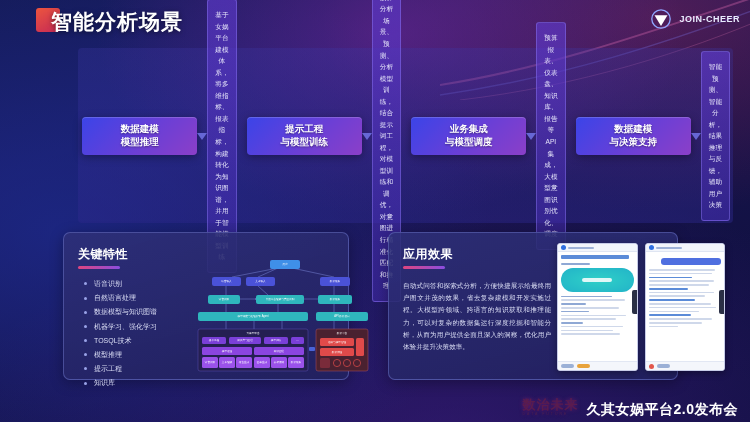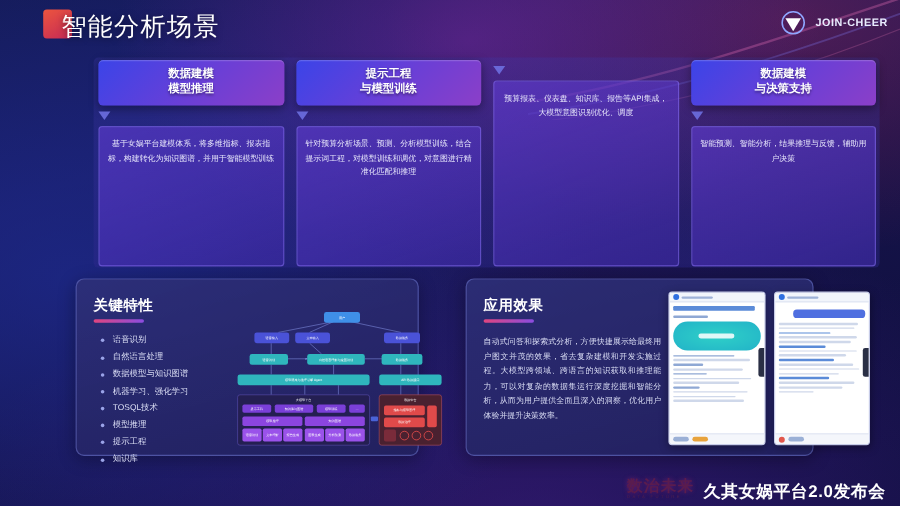--- a/index.html
+++ b/index.html
@@ -22,37 +22,37 @@
   .swoosh { position:absolute; right:-20px; top:-10px; width:330px; height:110px; pointer-events:none; }
   
   .hdr { position:absolute; left:0; top:0; width:750px; height:42px; }
   .hdr-accent {
     position:absolute; left:36px; top:8px; width:24px; height:24px;
     background:linear-gradient(150deg,#ff5a3c,#d42b55); border-radius:3px;
     filter:blur(.2px); opacity:.92;
   }
   .hdr-title {
     position:absolute; left:51px; top:8px;
-    font-size:21px; font-weight:normal; color:#ffffff; letter-spacing:1px;
+    font-size:21px; font-weight:bold; color:#ffffff; letter-spacing:1px;
     text-shadow:0 1px 5px rgba(0,0,0,.55);
   }
   .logo { position:absolute; right:10px; top:9px; display:flex; align-items:center; gap:7px; }
   .logo-mark { width:22px; height:20px; }
   .logo-en { font-size:9px; font-weight:bold; color:#e9ecff; letter-spacing:.5px; }
   .logo-cn { font-size:16px; font-weight:bold; color:#ffffff; letter-spacing:.5px;
              font-family:"DejaVu Sans",sans-serif; }
 
   
   .band {
     position:absolute; left:78px; top:48px; width:655px; height:175px;
     background:linear-gradient(180deg, rgba(60,55,165,.30), rgba(45,40,140,.45));
     border-radius:4px;
   }
   .cols { position:absolute; left:82px; top:50px; width:648px; height:172px; display:flex; gap:10px; }
-  .col { flex:1; display:flex; flex-direction:column; }
+  .col { flex:1; display:flex; flex-direction:row; align-items:center; }
   .chip {
     width:100%; height:38px; border-radius:4px;
     display:flex; flex-direction:column; align-items:center; justify-content:center;
     color:#fff; font-size:9.5px; font-weight:bold; line-height:1.35;
     background:linear-gradient(135deg,#3b44e8 0%,#6a3fd6 55%,#8b3fc8 100%);
     box-shadow:0 2px 8px rgba(0,0,0,.35), inset 0 1px 0 rgba(255,255,255,.18);
     text-shadow:0 1px 2px rgba(0,0,0,.4);
   }
   .arrow { width:0;height:0;border-left:5px solid transparent;border-right:5px solid transparent;
            border-top:7px solid #6d6fe0; margin:5px 0 5px 0; opacity:.9; }
@@ -165,20 +165,24 @@
         <span>提示工程</span>
         <span>与模型训练</span>
       </div>
       <div class="arrow"></div>
       <div class="body-card">
         <span>针对预算分析场景、预测、分析模型训练，结合提示词工程，对模型训练和调优，对意图进行精准化匹配和推理</span>
       </div>
     </div>
 
     <div class="col">
+      <div class="chip">
+        <span>业务集成</span>
+        <span>与模型调度</span>
+      </div>
       <div class="arrow"></div>
       <div class="body-card">
         <span>预算报表、仪表盘、知识库、报告等API集成，大模型意图识别优化、调度</span>
       </div>
     </div>
 
 
     <div class="col">
       <div class="chip">
         <span>数据建模</span>

